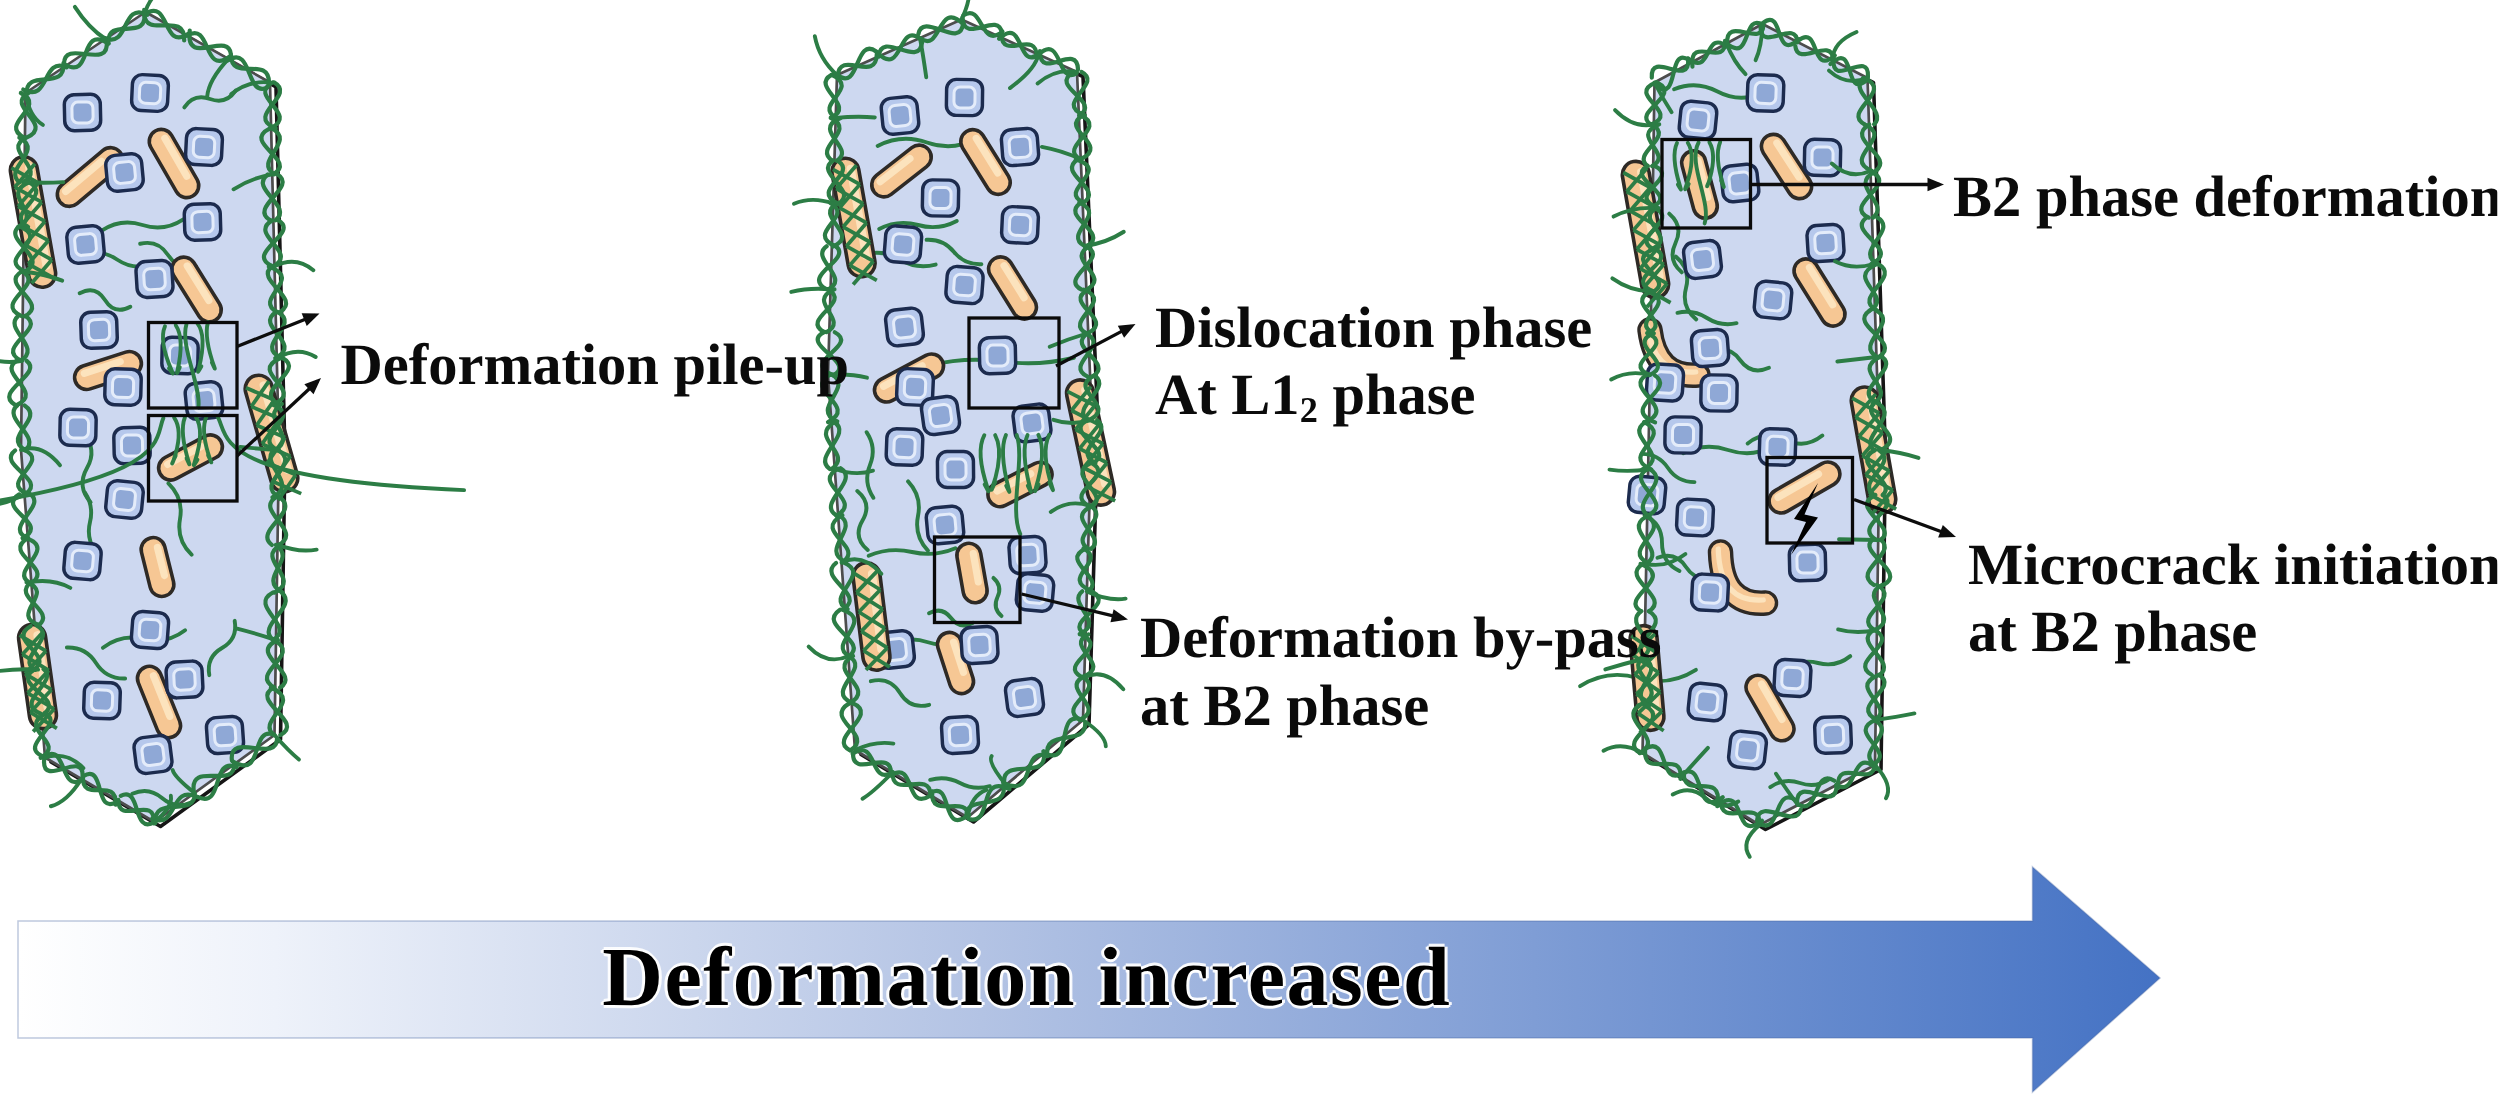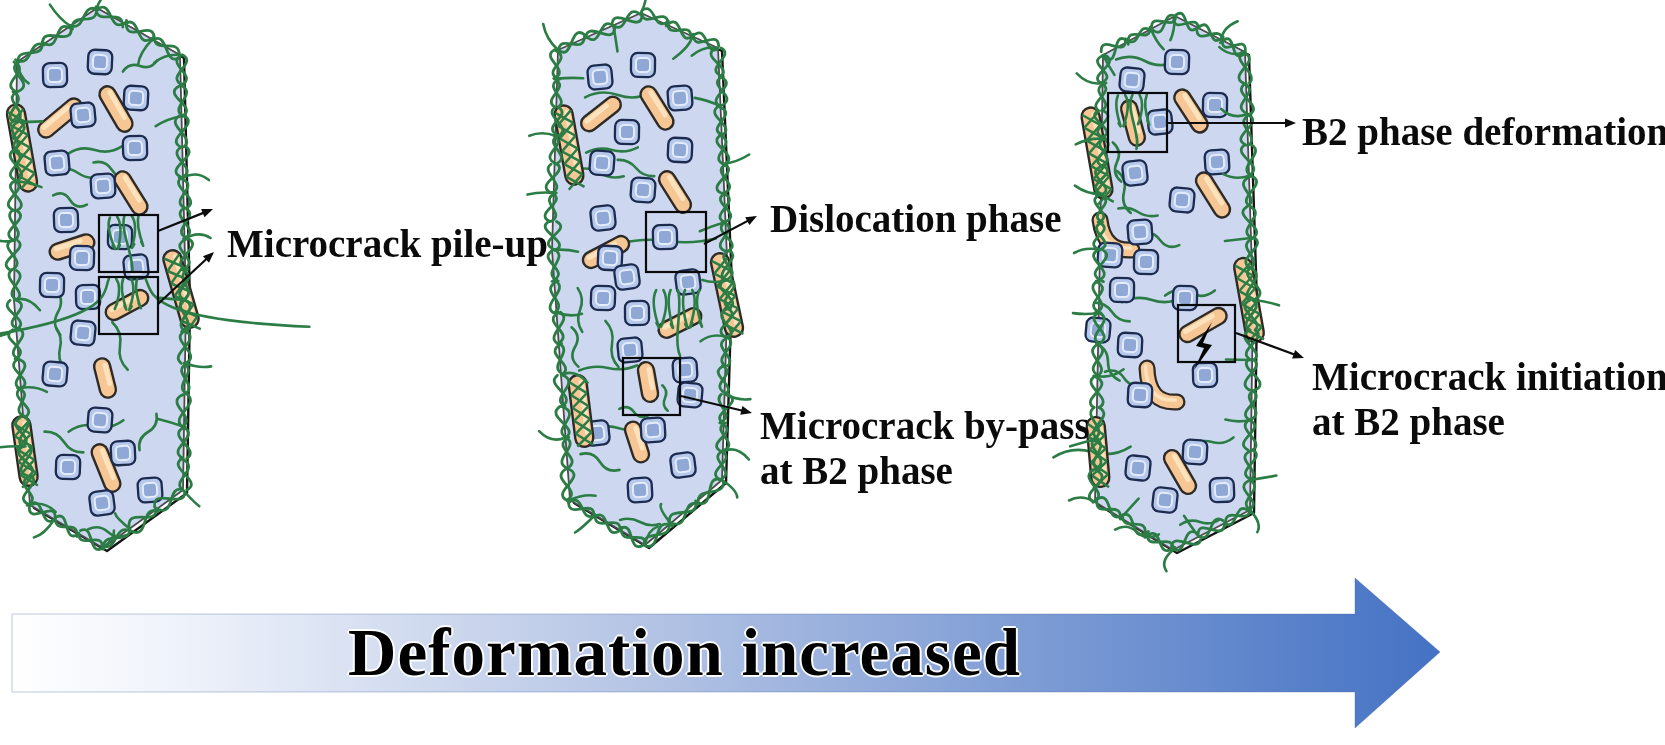--- a/index.html
+++ b/index.html
@@ -3,21 +3,21 @@
 <meta charset="utf-8">
 <style>
   html,body{margin:0;padding:0;background:#ffffff;}
   .stage{position:relative;width:1665px;height:745px;background:#fff;overflow:hidden;
          font-family:"Liberation Serif",serif;}
   #art{position:absolute;left:0;top:0;}
   .label{position:absolute;font-weight:700;font-size:39px;line-height:45px;
          color:#0b0b0b;white-space:nowrap;z-index:5;}
   .label sub{font-size:0.62em;vertical-align:-0.22em;}
   .banner-title{position:absolute;left:12px;top:612px;width:1345px;height:80px;
-         text-align:center;font-weight:700;font-size:67px;line-height:80px;color:#000;
+         text-align:center;font-weight:700;font-size:56px;line-height:80px;color:#000;
          z-index:6;letter-spacing:1px;
          text-shadow:-2px 0 0 rgba(255,255,255,.9), 2px 0 0 rgba(255,255,255,.9),
                      0 -2px 0 rgba(255,255,255,.9), 0 2px 0 rgba(255,255,255,.9),
                      -1px -1px 0 rgba(255,255,255,.9), 1px 1px 0 rgba(255,255,255,.9);}
 </style>
 </head>
 <body>
 
 <div class="stage">
   <svg id="art" width="1665" height="745" viewBox="0 0 1665 745">
@@ -931,29 +931,30 @@
           <polygon points="1296,123 1285.0,127.5 1285.0,118.5" fill="#0d0d0d"></polygon>
         </g>
         <g>
           <line x1="1236" y1="333" x2="1301.1842643398113" y2="356.9648030661071" stroke="#0d0d0d" stroke-width="2.2"></line>
           <polygon points="1304,358 1292.1,358.4 1295.2,350.0" fill="#0d0d0d"></polygon>
         </g>
       </g>
     </svg>
 
   <div class="label" style="left:227px;top:221px">
-    <div>Microcrack pile-up</div>
+    <div>Deformation pile-up</div>
   </div>
 
   <div class="label" style="left:770px;top:196px">
     <div>Dislocation phase</div>
+    <div><span>At L1</span><sub>2</sub><span> phase</span></div>
   </div>
 
   <div class="label" style="left:760px;top:403px">
-    <div>Microcrack by-pass</div>
+    <div>Deformation by-pass</div>
     <div>at B2 phase</div>
   </div>
 
   <div class="label" style="left:1302px;top:109px">
     <div>B2 phase deformation</div>
   </div>
 
   <div class="label" style="left:1312px;top:354px">
     <div>Microcrack initiation</div>
     <div>at B2 phase</div>

